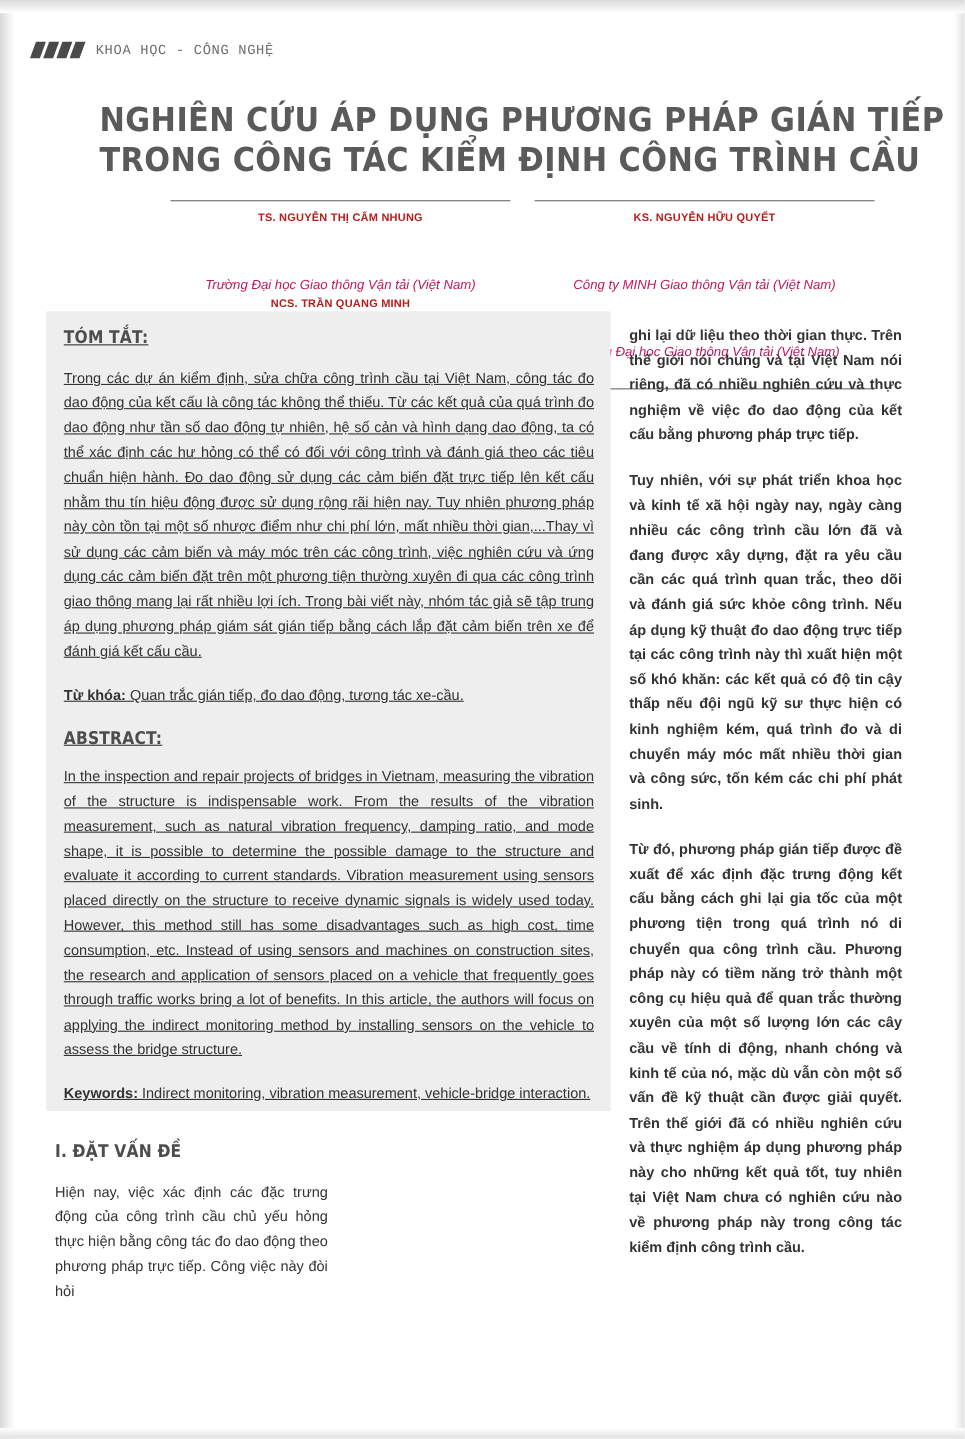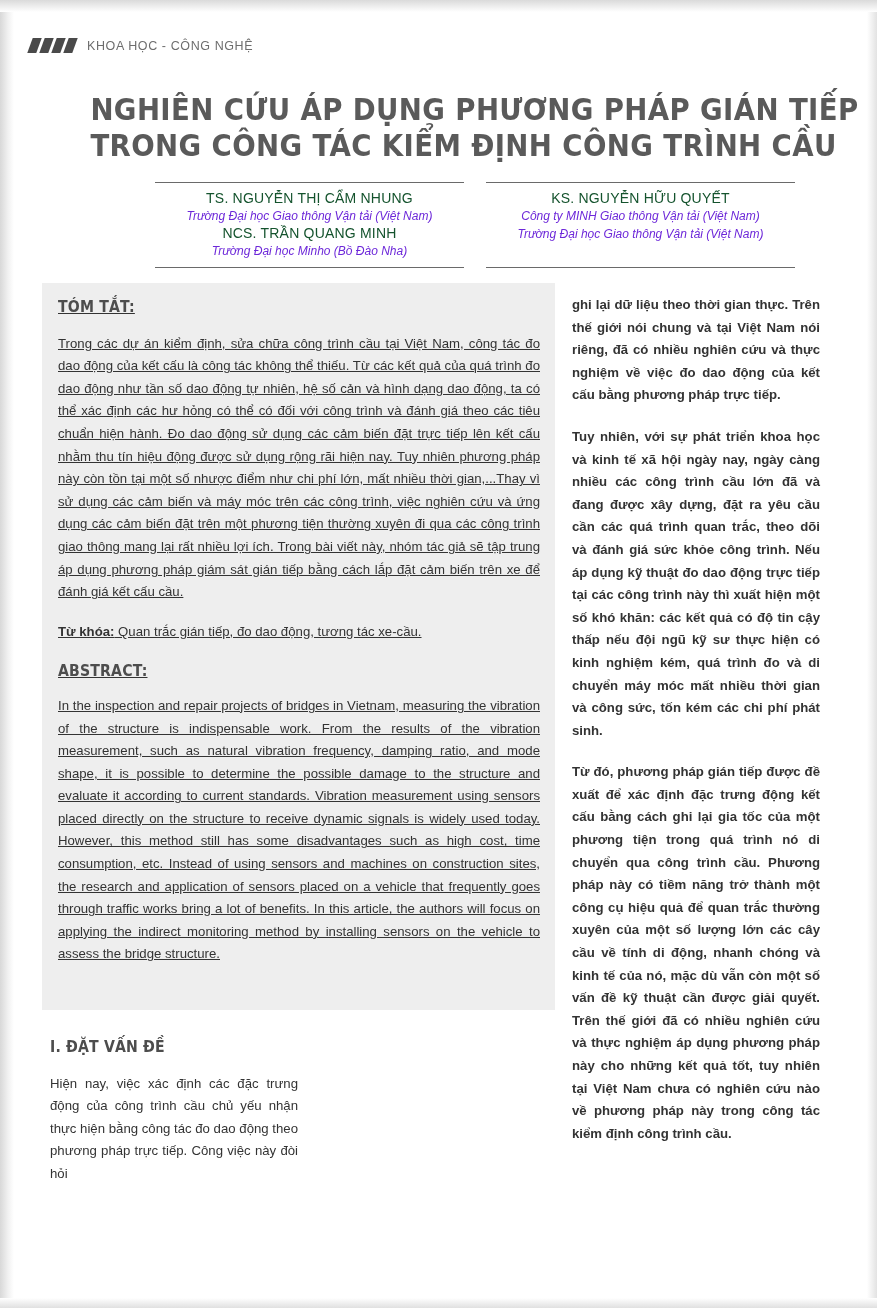--- a/index.html
+++ b/index.html
@@ -50,20 +50,21 @@
   }
 
   
   .runhead {
     position: absolute;
     left: 30px;
     top: 38px;
     display: flex;
     align-items: center;
     gap: 12px;
+    font-family: Liberation Mono, monospace;
   }
   .slash-mark {
     display: flex;
     gap: 3px;
     transform: skewX(-20deg);
   }
   .slash-mark i {
     display: block;
     width: 9px;
     height: 15px;
@@ -106,33 +107,34 @@
   }
   .author-col {
     flex: 1;
     text-align: center;
     border-top: 1.6px solid #6a6a6a;
     border-bottom: 1.6px solid #6a6a6a;
     padding: 7px 4px 7px 4px;
   }
   .author-col.left { margin-right: 22px; }
   .au-name {
-    font-size: 14px;
-    font-weight: 400;
+    font-size: 10px;
+    font-weight: 700;
     letter-spacing: 0.2px;
-    color: #14532d;
+    color: #b91c1c;
     line-height: 17px;
     white-space: nowrap;
   }
   .au-aff {
     font-size: 12px;
     font-style: italic;
-    color: #6d28d9;
+    color: #be185d;
     line-height: 18px;
     white-space: nowrap;
+    margin-top: 43px;
   }
 
   
   .abstract-panel {
     position: absolute;
     left: 42px;
     top: 283px;
     width: 513px;
     height: 727px;
     background: #eeeeee;
@@ -243,25 +245,28 @@
   <div class="abstract-panel"></div>
 
   <div class="col col-abstract">
     <div class="sec-head">TÓM TẮT:</div>
     <p class="para">Trong các dự án kiểm định, sửa chữa công trình cầu tại Việt Nam, công tác đo dao động của kết cấu là công tác không thể thiếu. Từ các kết quả của quá trình đo dao động như tần số dao động tự nhiên, hệ số cản và hình dạng dao động, ta có thể xác định các hư hỏng có thể có đối với công trình và đánh giá theo các tiêu chuẩn hiện hành. Đo dao động sử dụng các cảm biến đặt trực tiếp lên kết cấu nhằm thu tín hiệu động được sử dụng rộng rãi hiện nay. Tuy nhiên phương pháp này còn tồn tại một số nhược điểm như chi phí lớn, mất nhiều thời gian,...Thay vì sử dụng các cảm biến và máy móc trên các công trình, việc nghiên cứu và ứng dụng các cảm biến đặt trên một phương tiện thường xuyên đi qua các công trình giao thông mang lại rất nhiều lợi ích. Trong bài viết này, nhóm tác giả sẽ tập trung áp dụng phương pháp giám sát gián tiếp bằng cách lắp đặt cảm biến trên xe để đánh giá kết cấu cầu.</p>
     <p class="para">
       <span class="kw-label">Từ khóa:</span><span> Quan trắc gián tiếp, đo dao động, tương tác xe-cầu.</span>
     </p>
     <div class="sec-head tight">ABSTRACT:</div>
     <p class="para">In the inspection and repair projects of bridges in Vietnam, measuring the vibration of the structure is indispensable work. From the results of the vibration measurement, such as natural vibration frequency, damping ratio, and mode shape, it is possible to determine the possible damage to the structure and evaluate it according to current standards. Vibration measurement using sensors placed directly on the structure to receive dynamic signals is widely used today. However, this method still has some disadvantages such as high cost, time consumption, etc. Instead of using sensors and machines on construction sites, the research and application of sensors placed on a vehicle that frequently goes through traffic works bring a lot of benefits. In this article, the authors will focus on applying the indirect monitoring method by installing sensors on the vehicle to assess the bridge structure.</p>
+    <p class="para">
+      <span class="kw-label">Keywords:</span><span> Indirect monitoring, vibration measurement, vehicle-bridge interaction.</span>
+    </p>
   </div>
 
   <div class="col col-left-body">
     <div class="sec-head">I. ĐẶT VẤN ĐỀ</div>
-    <p class="para">Hiện nay, việc xác định các đặc trưng động của công trình cầu chủ yếu nhận thực hiện bằng công tác đo dao động theo phương pháp trực tiếp. Công việc này đòi hỏi</p>
+    <p class="para">Hiện nay, việc xác định các đặc trưng động của công trình cầu chủ yếu hỏng thực hiện bằng công tác đo dao động theo phương pháp trực tiếp. Công việc này đòi hỏi</p>
   </div>
 
 
   <div class="col col-right">
     <p class="para">ghi lại dữ liệu theo thời gian thực. Trên thế giới nói chung và tại Việt Nam nói riêng, đã có nhiều nghiên cứu và thực nghiệm về việc đo dao động của kết cấu bằng phương pháp trực tiếp.</p>
     <p class="para">Tuy nhiên, với sự phát triển khoa học và kinh tế xã hội ngày nay, ngày càng nhiều các công trình cầu lớn đã và đang được xây dựng, đặt ra yêu cầu cần các quá trình quan trắc, theo dõi và đánh giá sức khỏe công trình. Nếu áp dụng kỹ thuật đo dao động trực tiếp tại các công trình này thì xuất hiện một số khó khăn: các kết quả có độ tin cậy thấp nếu đội ngũ kỹ sư thực hiện có kinh nghiệm kém, quá trình đo và di chuyển máy móc mất nhiều thời gian và công sức, tốn kém các chi phí phát sinh.</p>
     <p class="para">Từ đó, phương pháp gián tiếp được đề xuất để xác định đặc trưng động kết cấu bằng cách ghi lại gia tốc của một phương tiện trong quá trình nó di chuyển qua công trình cầu. Phương pháp này có tiềm năng trở thành một công cụ hiệu quả để quan trắc thường xuyên của một số lượng lớn các cây cầu về tính di động, nhanh chóng và kinh tế của nó, mặc dù vẫn còn một số vấn đề kỹ thuật cần được giải quyết. Trên thế giới đã có nhiều nghiên cứu và thực nghiệm áp dụng phương pháp này cho những kết quả tốt, tuy nhiên tại Việt Nam chưa có nghiên cứu nào về phương pháp này trong công tác kiểm định công trình cầu.</p>
   </div>
 
   <div class="footer">

